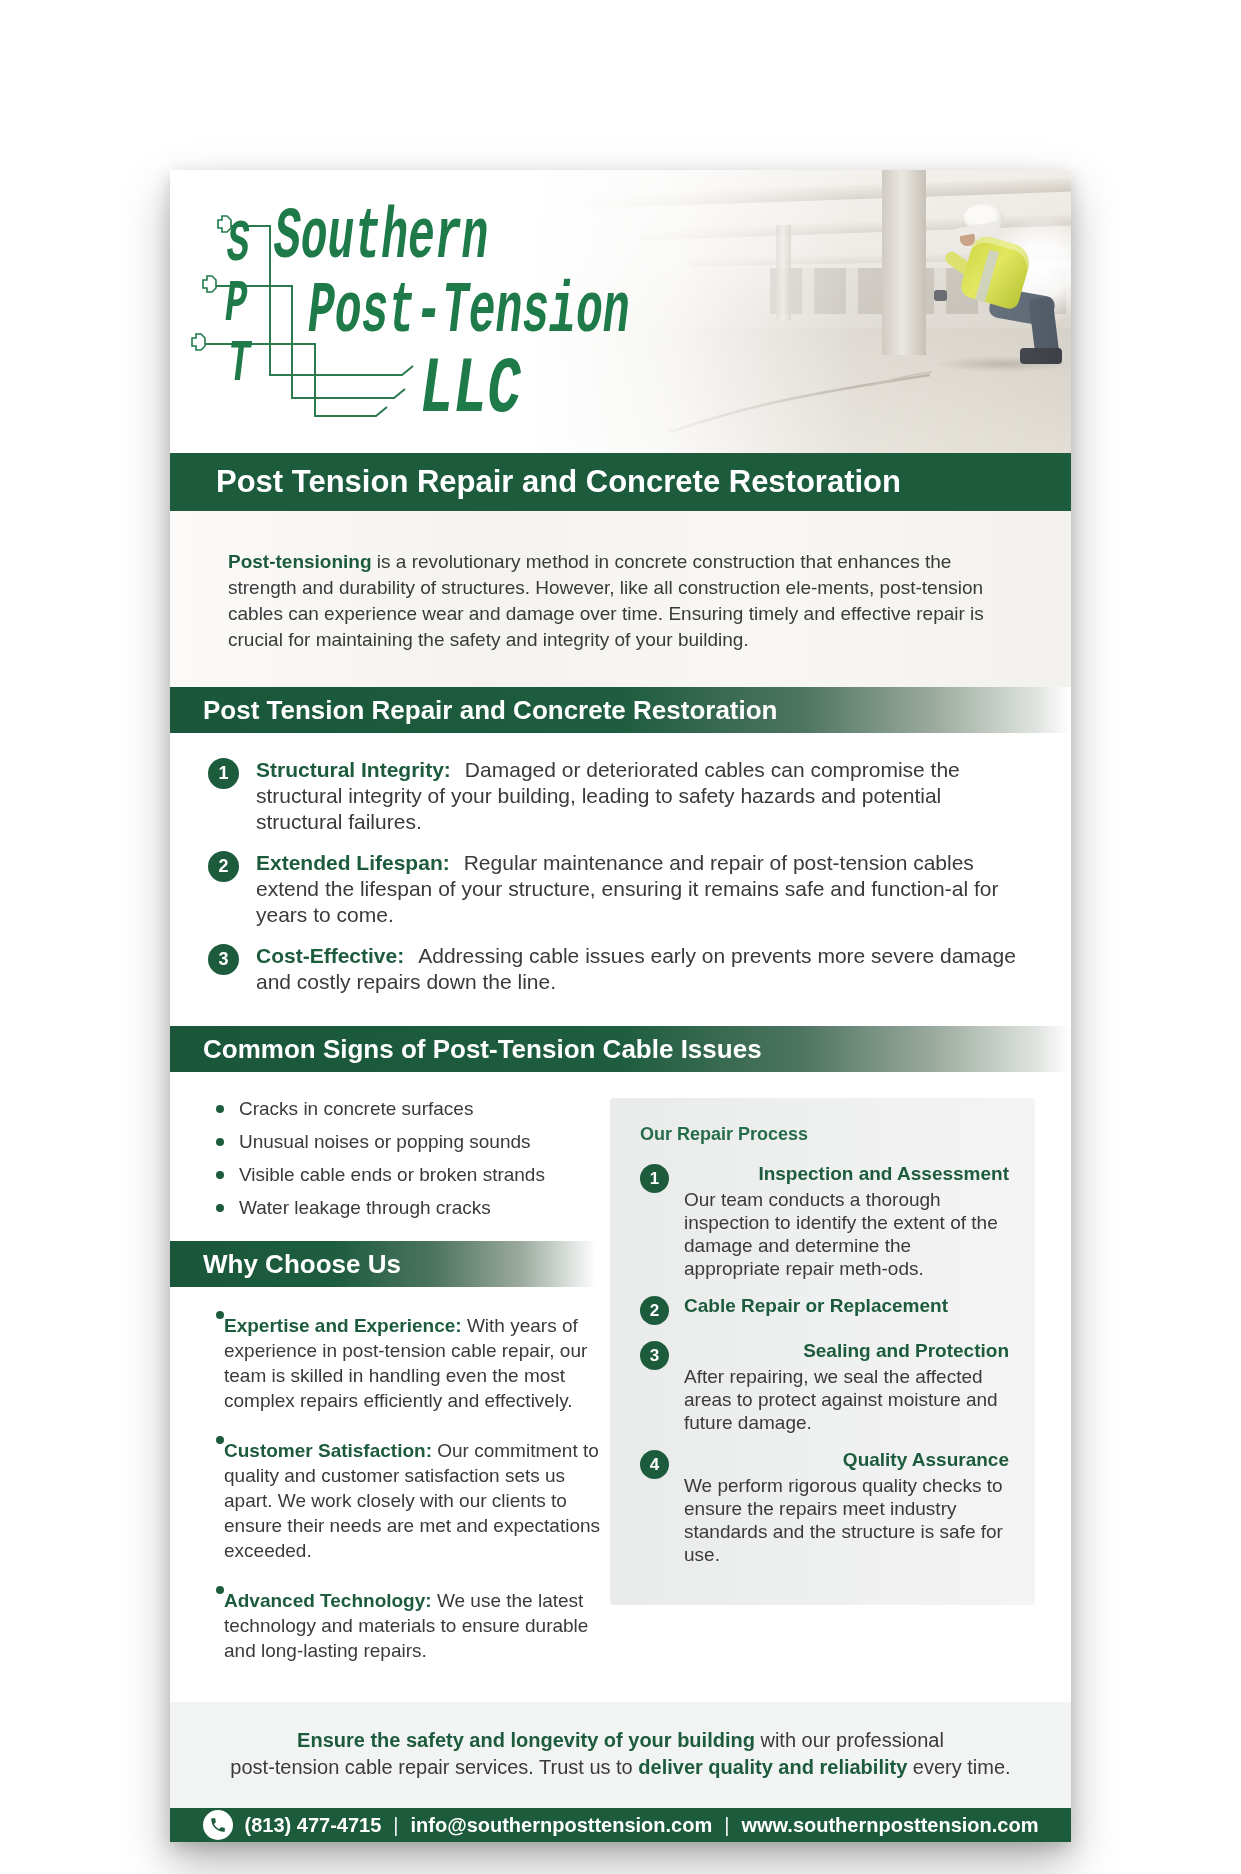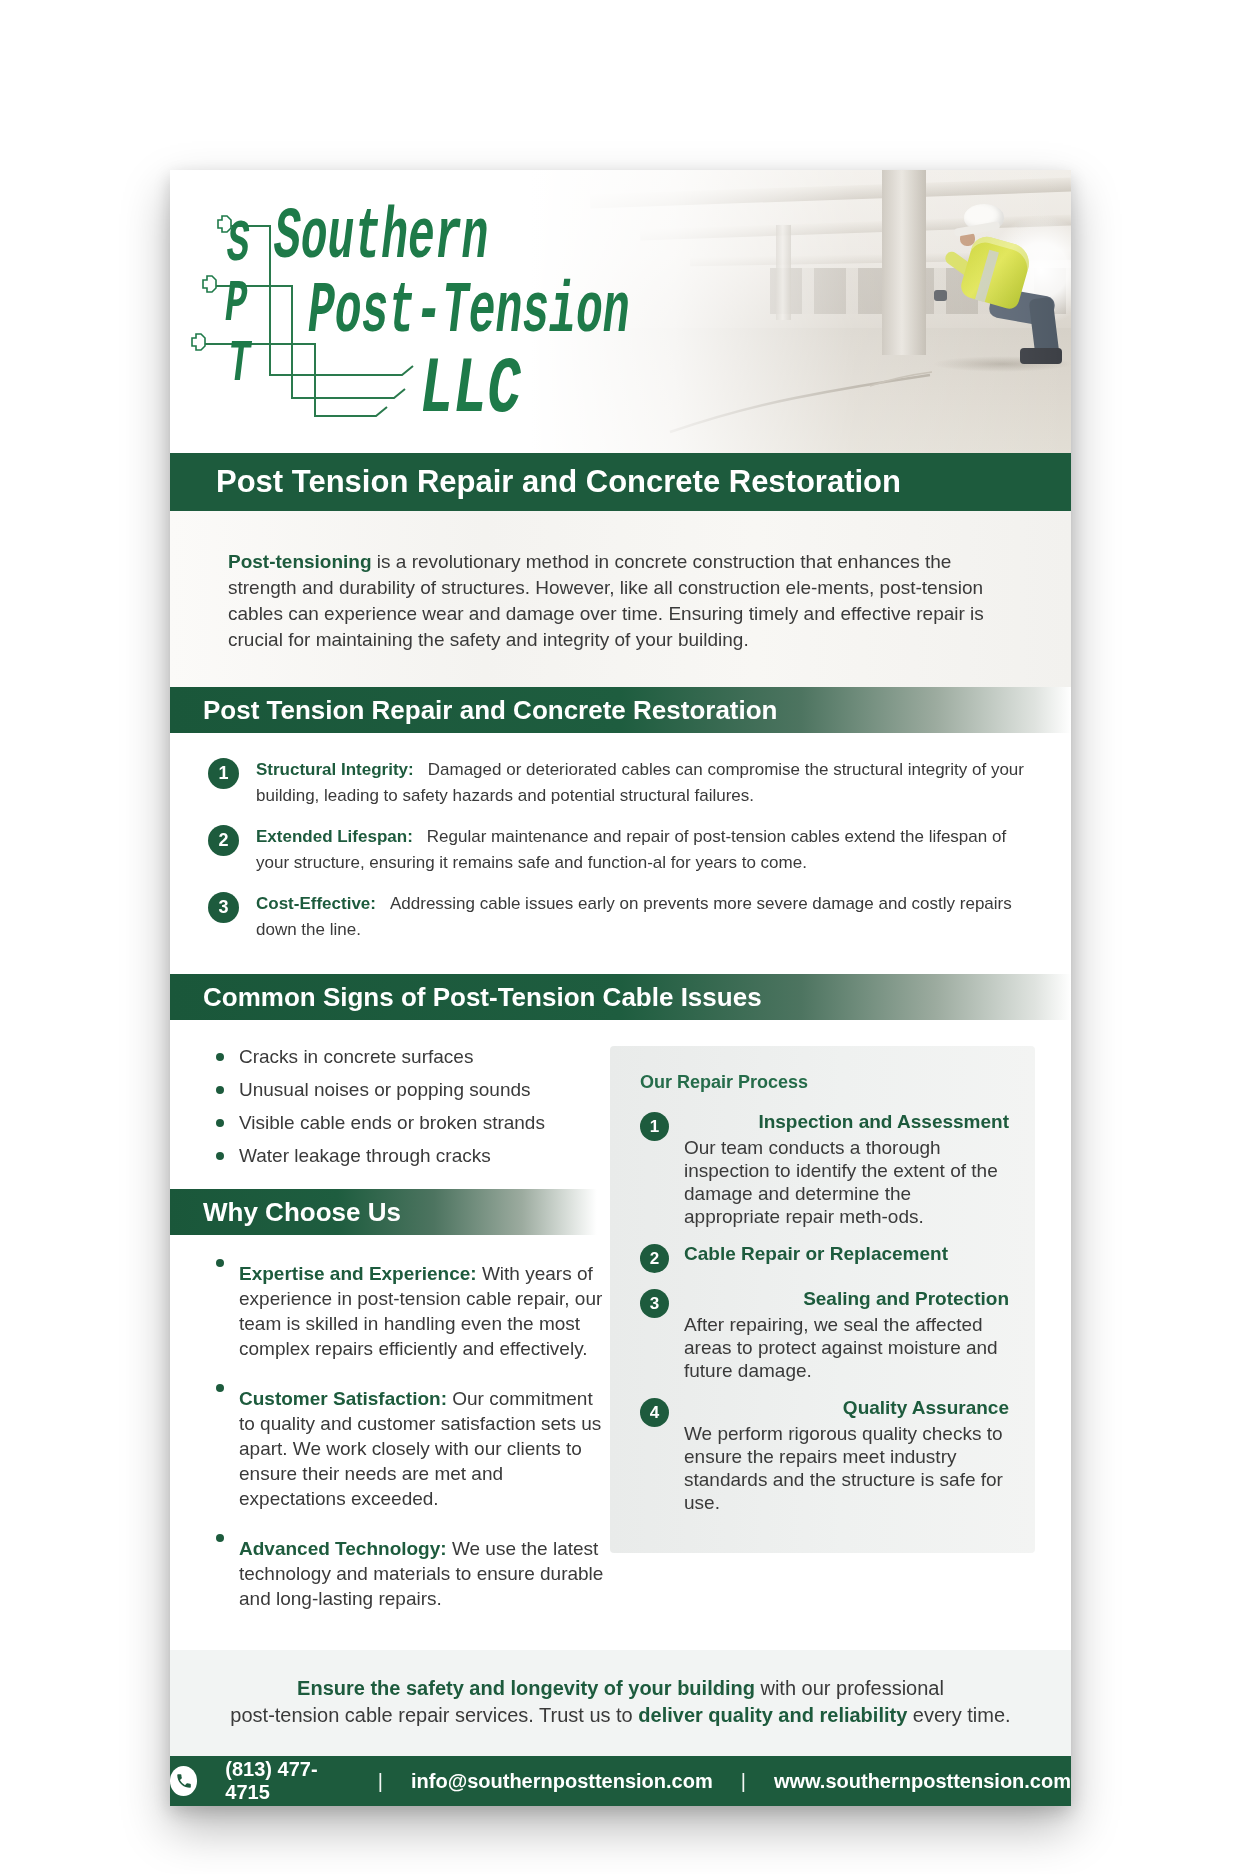--- a/index.html
+++ b/index.html
@@ -65,46 +65,46 @@
   .intro{padding:26px 42px 22px 46px;font-size:19px;line-height:26px;
       background:linear-gradient(90deg,#fbfaf8 0%,#f4f3f0 35%,#f8f7f4 65%,#f2f1ee 100%);}
   .intro p{margin:12px;}
   .green-bold{color:#1d5b3d;font-weight:bold;}
 
   
   .benefits{padding:24px 46px 16px 38px;}
   .num-item{display:flex;gap:17px;margin-bottom:15px;}
   .num-circle{flex:0 0 auto;width:31px;height:31px;border-radius:50%;background:#1d5b3d;color:#fff;
       font-weight:bold;font-size:18px;text-align:center;line-height:31px;margin-top:1px;}
-  .num-item p{margin:0;font-size:17px;line-height:26px;}
+  .num-item p{margin:0;font-size:21px;line-height:26px;}
   .item-title{color:#1d5b3d;font-weight:bold;margin-right:14px;}
 
   
   .columns{display:flex;align-items:flex-start;padding-right:36px;}
   .col-left{flex:0 0 440px;}
   .signs-list{list-style:none;margin:26px 0 0;padding:0 8px 0 46px;}
   .signs-list li{display:flex;align-items:baseline;gap:15px;font-size:19px;margin-bottom:11px;}
   .dot{flex:0 0 auto;width:8px;height:8px;border-radius:50%;background:#1d5b3d;transform:translateY(-2px);}
   .why-band{margin-top:22px;}
   .why-list{list-style:none;margin:26px 0 0;padding:0 6px 0 46px;}
-  .why-list li{display:flex;gap:15px;margin-bottom:25px;font-size:19px;line-height:25px;}
+  .why-list li{display:flex;gap:0;margin-bottom:25px;font-size:19px;line-height:25px;}
 
   .process-panel{flex:1;margin-top:26px;border-radius:4px;padding:22px 26px 24px 30px;box-sizing:border-box;
       background:linear-gradient(90deg,#e9ebea 0%,#eff1f0 55%,#f3f4f3 100%);}
   .process-panel h2{margin:4px 0 18px;color:#256c4a;font-size:18px;}
   .step{display:flex;gap:15px;margin-bottom:15px;}
   .step-circle{flex:0 0 auto;width:29px;height:29px;border-radius:50%;background:#1d5b3d;color:#fff;
       font-weight:bold;font-size:17px;text-align:center;line-height:29px;margin-top:1px;}
   .step-title{margin:0 0 3px;color:#1d5b3d;font-weight:bold;font-size:19px;text-align:right;}
   .step-text{margin:0;font-size:19px;line-height:23px;}
 
   
   .tagline{background:#f2f4f3;text-align:center;padding:25px 40px 27px;margin-top:14px;}
   .tagline div{font-size:20px;line-height:27px;}
-  .footer-bar{height:50px;background:#1d5b3d;display:flex;align-items:center;justify-content:center;gap:28px;
+  .footer-bar{height:34px;background:#1d5b3d;display:flex;align-items:center;justify-content:center;gap:12px;
       color:#fff;font-weight:bold;font-size:20px;}
   .phone-badge{width:30px;height:30px;border-radius:50%;background:#fff;display:flex;align-items:center;justify-content:center;}
   .sep{font-weight:normal;opacity:.95;}
 </style>
 </head>
 <body>
 
 <div class="card">
 
   <header class="hero">

